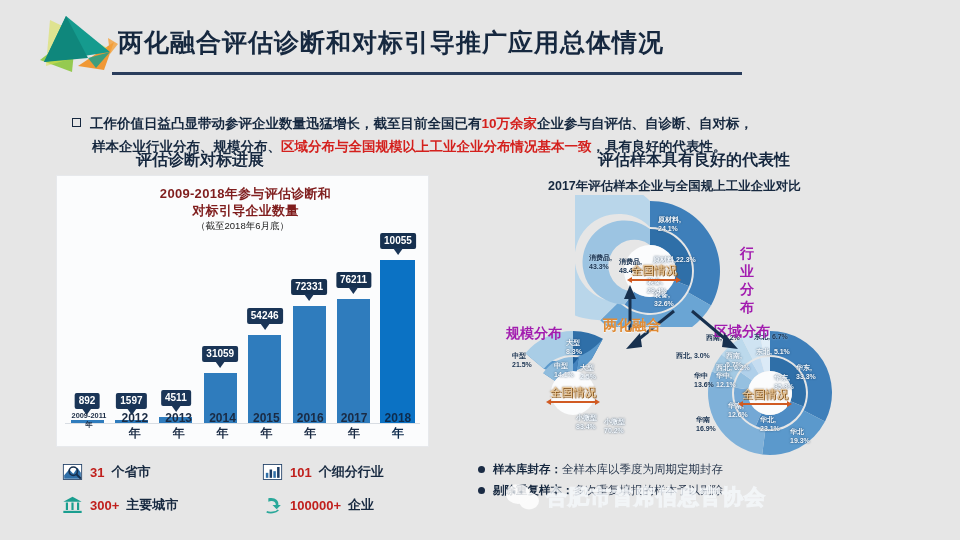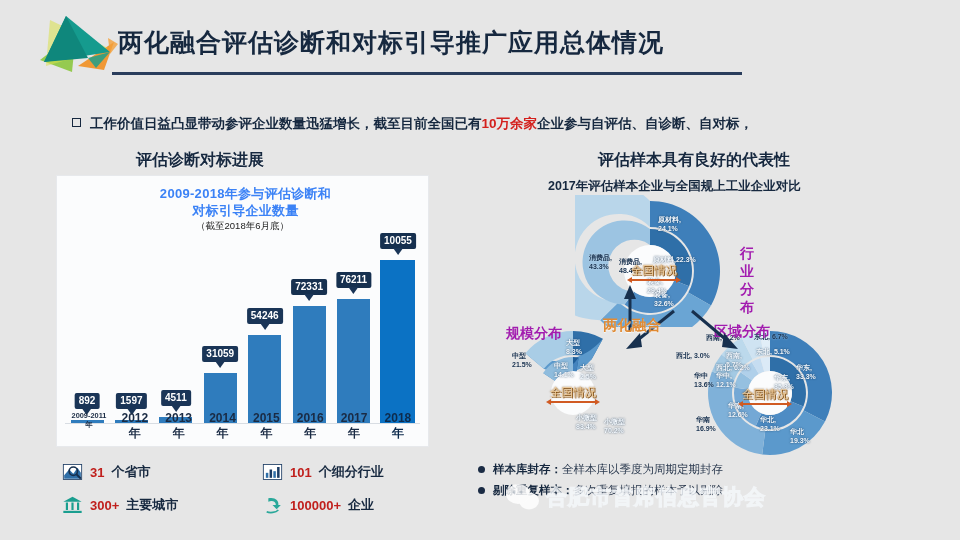--- a/index.html
+++ b/index.html
@@ -41,21 +41,21 @@
   .ph-left  { left:136px; top:150px; }
   .ph-right { left:598px; top:150px; }
   .sub-right{ position:absolute; left:548px; top:178px; font-size:12.5px; font-weight:bold; color:#16283f; }
 
   
   .card {
     position:absolute; left:57px; top:176px; width:371px; height:270px;
     background:#fbfcfd; box-shadow:0 0 0 1px #e7e9ec;
   }
   .card-title { text-align:center; padding-top:9px; font-size:13px; font-weight:bold;
-                color:#3b82f6; line-height:17px; letter-spacing:.3px;padding-left:6px; }
+                color:#7f1d1d; line-height:17px; letter-spacing:.3px;padding-left:6px; }
   .card-sub { text-align:center; font-size:9.5px; color:#222; margin-top:1px; }
   .plot { position:absolute; left:8px; right:8px; bottom:22px; top:68px; }
   .axis { position:absolute; left:0; right:0; bottom:0; height:1px; background:#d8dde3; }
   .bars { position:absolute; inset:0; display:flex; align-items:flex-end;
           justify-content:space-between; padding:0 4px; }
   .bcol { width:36px; position:relative; display:flex; flex-direction:column;
           align-items:center; justify-content:flex-end; height:100%; }
   .bar { width:33px; background:#2f7cbd; }
   .bar.last { background:#0b72c4; width:35px; }
   .blabel {
@@ -140,20 +140,23 @@
     <polygon points="62,50 84,44 70,60" fill="#12a090" opacity=".8"></polygon>
     <polygon points="82,30 92,36 84,46" fill="#f4a03a" opacity=".8"></polygon>
   </svg>
   <div class="hdr-rule"></div>
   <div class="hdr-title">两化融合评估诊断和对标引导推广应用总体情况</div>
 
   <div class="lead">
     <div class="lead-row">
       <span class="lead-sq"></span>
       <span><span>工作价值日益凸显带动参评企业数量迅猛增长，截至目前全国已有</span><span class="red">10万余家</span><span>企业参与自评估、自诊断、自对标，</span></span>
+    </div>
+    <div class="lead-l2">
+      <span>样本企业行业分布、规模分布、</span><span class="red">区域分布与全国规模以上工业企业分布情况基本一致</span><span>，具有良好的代表性。</span>
     </div>
   </div>
 
   <div class="ph ph-left">评估诊断对标进展</div>
 
   <div class="card">
     <div class="card-title">
       <div>2009-2018年参与评估诊断和</div>
       <div>对标引导企业数量</div>
     </div>

